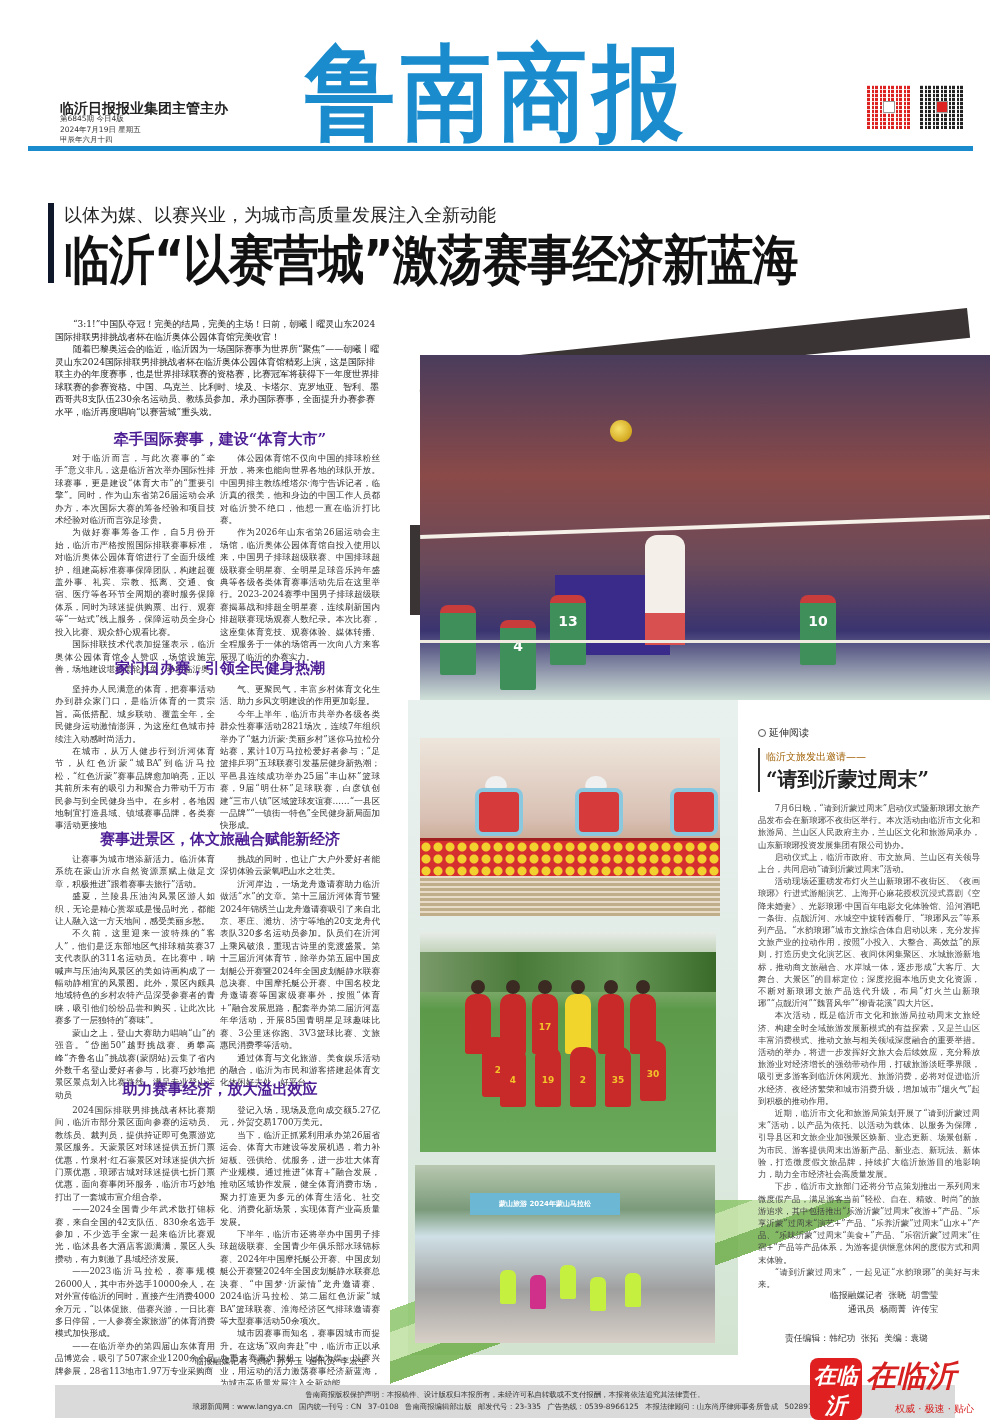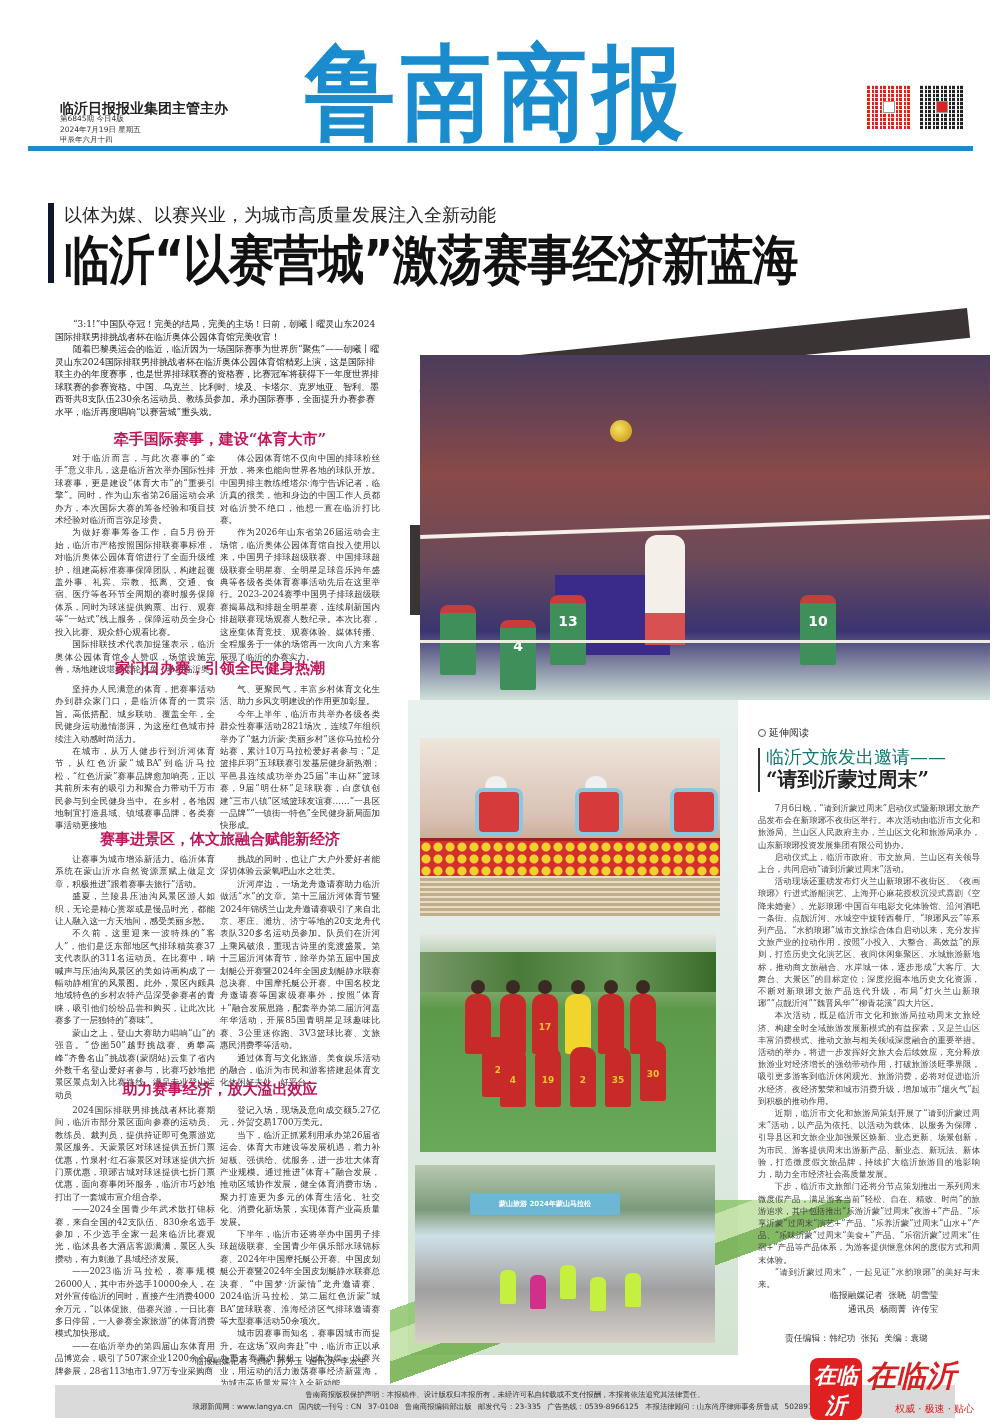--- a/index.html
+++ b/index.html
@@ -27,21 +27,21 @@
   
   .headline-box { position: absolute; left: 48px; top: 203px; border-left: 6px solid #0f172a; padding-left: 10px; }
   .kicker { font-family: "DejaVu Sans", sans-serif; font-size: 18px; color: #222; line-height: 24px; }
   .main-title { font-family: "DejaVu Sans", sans-serif; font-size: 46px; font-weight: bold; color: #111; line-height: 56px; letter-spacing: -1px; transform: scaleY(1.15); transform-origin: top left; }
 
   
   .text { font-size: 8.6px; line-height: 12.4px; color: #333; text-align: justify; }
   .text p { text-indent: 2em; }
   .lede { position: absolute; left: 55px; top: 318px; width: 325px; font-size: 9px; line-height: 12.5px; color: #222; }
   .lede p { text-indent: 2em; }
-  .subhead { position: absolute; font-size: 15px; font-weight: bold; color: #be185d; text-align: center; font-family: "DejaVu Serif", serif; }
+  .subhead { position: absolute; font-size: 15px; font-weight: bold; color: #4c1d95; text-align: center; font-family: "DejaVu Serif", serif; }
   .col { position: absolute; width: 160px; }
   .brush { position: absolute; left: 410px; top: 315px; width: 590px; height: 400px; }
   .volley { position: absolute; left: 420px; top: 355px; width: 570px; height: 345px; overflow: hidden;
     background: linear-gradient(180deg, #4a3c5c 0%, #8a4a48 35%, #6a4a5a 60%, #3a3470 80%, #cfe0d8 100%); }
   .volley .net1 { position: absolute; left: 0; top: 170px; width: 100%; height: 4px; background: #f5f0e8; transform: rotate(-2deg); }
   .volley .net2 { position: absolute; left: 0; top: 285px; width: 100%; height: 3px; background: #f0ebe0; }
   .volley .ball { position: absolute; left: 190px; top: 65px; width: 22px; height: 22px; border-radius: 50%; background: radial-gradient(circle at 40% 40%, #f6e26a, #d4a820 70%, #2a4a9a 100%); }
   .volley .player-white { position: absolute; left: 225px; top: 180px; width: 40px; height: 110px; background: #f4efe8; border-radius: 12px 12px 4px 4px; }
   .volley .player-white .shorts { position: absolute; left: 0; bottom: 0; width: 40px; height: 32px; background: #d95050; }
   .volley .p-green { position: absolute; width: 36px; height: 70px; background: #3f8f5a; border-top: 8px solid #c83c3c; border-radius: 8px 8px 2px 2px; color: #fff; font: bold 14px "DejaVu Sans", sans-serif; text-align: center; padding-top: 10px; }
@@ -68,21 +68,21 @@
   .marathon { position: absolute; left: 415px; top: 1165px; width: 300px; height: 178px; overflow: hidden;
     background: linear-gradient(180deg, #b8c8b0 0%, #7a9a7a 25%, #cfe0e6 40%, #a0a0a0 70%, #d8d0c8 100%); }
   .marathon .arch { position: absolute; left: 55px; top: 28px; width: 150px; height: 22px; background: #6cb8d4; color: #fff; font: bold 7px "DejaVu Sans", sans-serif; text-align: center; line-height: 22px; }
   .marathon .runner { position: absolute; width: 16px; height: 34px; background: #c6f040; border-radius: 6px 6px 2px 2px; }
   .marathon .runner.pink { background: #d0308a; }
 
   
   .ext-label { position: absolute; left: 758px; top: 726px; font-family: "DejaVu Sans", sans-serif; font-size: 10px; color: #333; }
   .ext-label .ring { display: inline-block; width: 8px; height: 8px; border: 1.5px solid #555; border-radius: 50%; margin-right: 3px; vertical-align: -1px; }
   .ext-headbox { position: absolute; left: 758px; top: 748px; border-left: 2px solid #333; padding-left: 6px; }
-  .ext-kicker { font-family: "DejaVu Sans", sans-serif; font-size: 18px; color: #0f766e; line-height: 18px; }
+  .ext-kicker { font-family: "DejaVu Sans", sans-serif; font-size: 10px; color: #a16207; line-height: 18px; }
   .ext-title { font-family: "DejaVu Serif", serif; font-size: 20px; font-weight: bold; color: #222; line-height: 26px; }
   .ext-body { position: absolute; left: 758px; top: 802px; width: 222px; font-size: 8.4px; line-height: 12.2px; color: #444; text-align: justify; }
   .ext-body p { text-indent: 2em; }
   .byline { position: absolute; font-size: 8.8px; color: #333; font-family: "DejaVu Sans", sans-serif; white-space: pre; }
 
   
   .footer { position: absolute; left: 55px; top: 1385px; width: 900px; height: 33px; background: #dadada; font-family: "DejaVu Sans", sans-serif; font-size: 7.4px; color: #333; text-align: center; }
   .footer .l1 { padding-top: 4px; line-height: 11px; }
   .footer .l2 { line-height: 14px; word-spacing: 4px; }
   .app-logo { position: absolute; left: 810px; top: 1358px; width: 52px; height: 62px; background: #e02020; border-radius: 8px; color: #fff; font: italic bold 22px "DejaVu Serif", serif; text-align: center; line-height: 30px; padding-top: 2px; }

